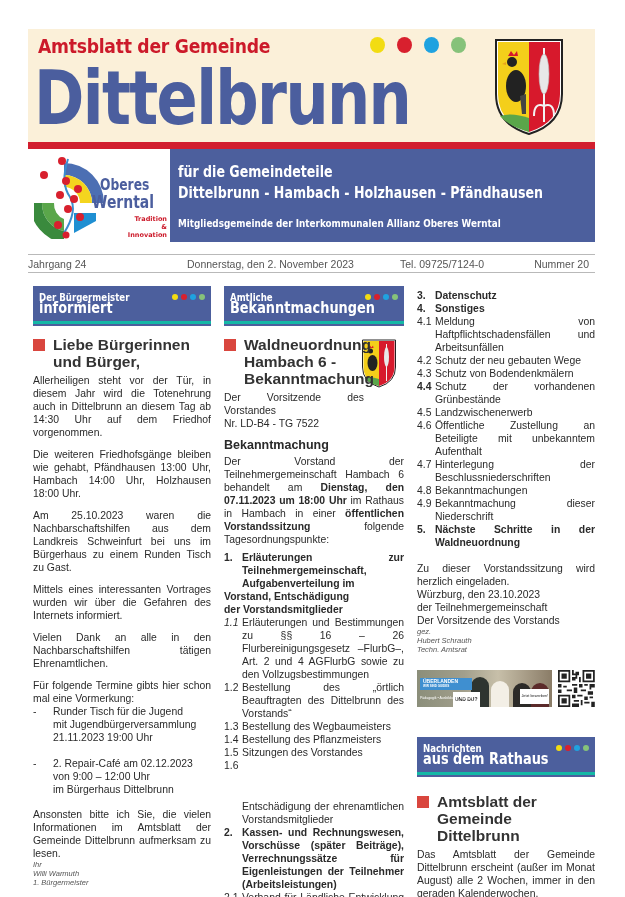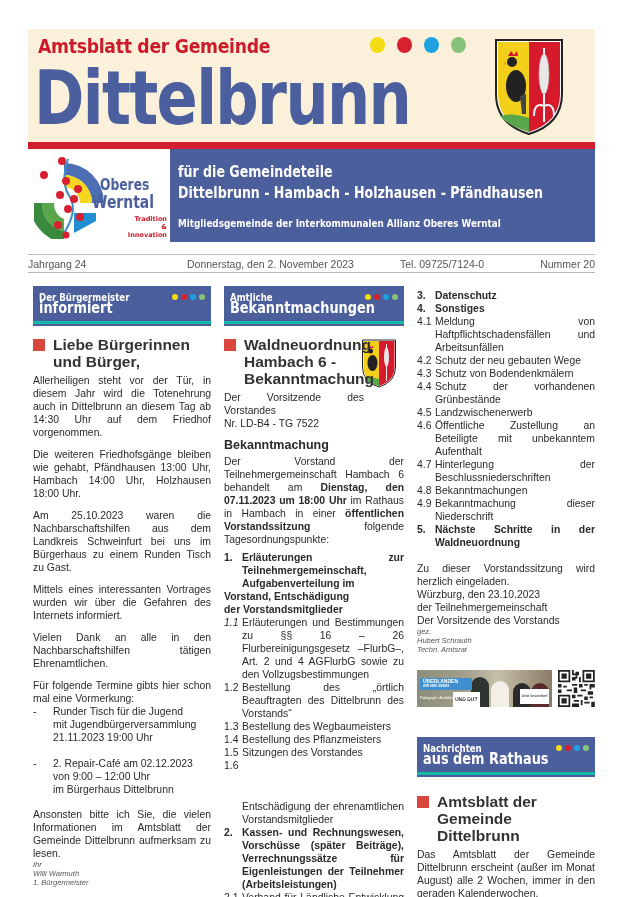--- a/index.html
+++ b/index.html
@@ -205,21 +205,21 @@
 <div class="blue-banner">
   <div class="bb-line1">für die Gemeindeteile</div>
   <div class="bb-line2">Dittelbrunn - Hambach - Holzhausen - Pfändhausen</div>
   <div class="bb-line3">Mitgliedsgemeinde der Interkommunalen Allianz Oberes Werntal</div>
 </div>
 
 <div class="info-bar">
   <span style="left:0">Jahrgang 24</span>
   <span style="left:159px">Donnerstag, den 2. November 2023</span>
   <span style="left:372px">Tel. 09725/7124-0</span>
-  <span style="right:0">Nummer 20</span>
+  <span style="right:6px">Nummer 20</span>
 </div>
 
 <div class="col col-1">
   <div class="section-head">
     <div class="sh-small">Der Bürgermeister</div>
     <div class="sh-big">informiert</div>
     <div class="sh-dots">
       <i style="background:#f2dc12"></i>
         <i style="background:#d8202e"></i>
         <i style="background:#1fa2e0"></i>
@@ -370,21 +370,21 @@
       </div>
       <div class="num-item">
         <span class="n" style="width: 18px;">4.2</span>
         <span class="c" style="text-align: justify;">Schutz der neu gebauten Wege</span>
       </div>
       <div class="num-item">
         <span class="n" style="width: 18px;">4.3</span>
         <span class="c" style="text-align: justify;">Schutz von Bodendenkmälern</span>
       </div>
       <div class="num-item">
-        <span class="n" style="width: 18px;">4.4</span>
+        <span class="n" style="width: 18px; font-weight: bold;">4.4</span>
         <span class="c" style="text-align: justify;">Schutz der vorhandenen Grünbestände</span>
       </div>
       <div class="num-item">
         <span class="n" style="width: 18px;">4.5</span>
         <span class="c" style="text-align: justify;">Landzwischenerwerb</span>
       </div>
       <div class="num-item">
         <span class="n" style="width: 18px;">4.6</span>
         <span class="c" style="text-align: justify;">Öffentliche Zustellung an Beteiligte mit unbekanntem Aufenthalt</span>
       </div>

